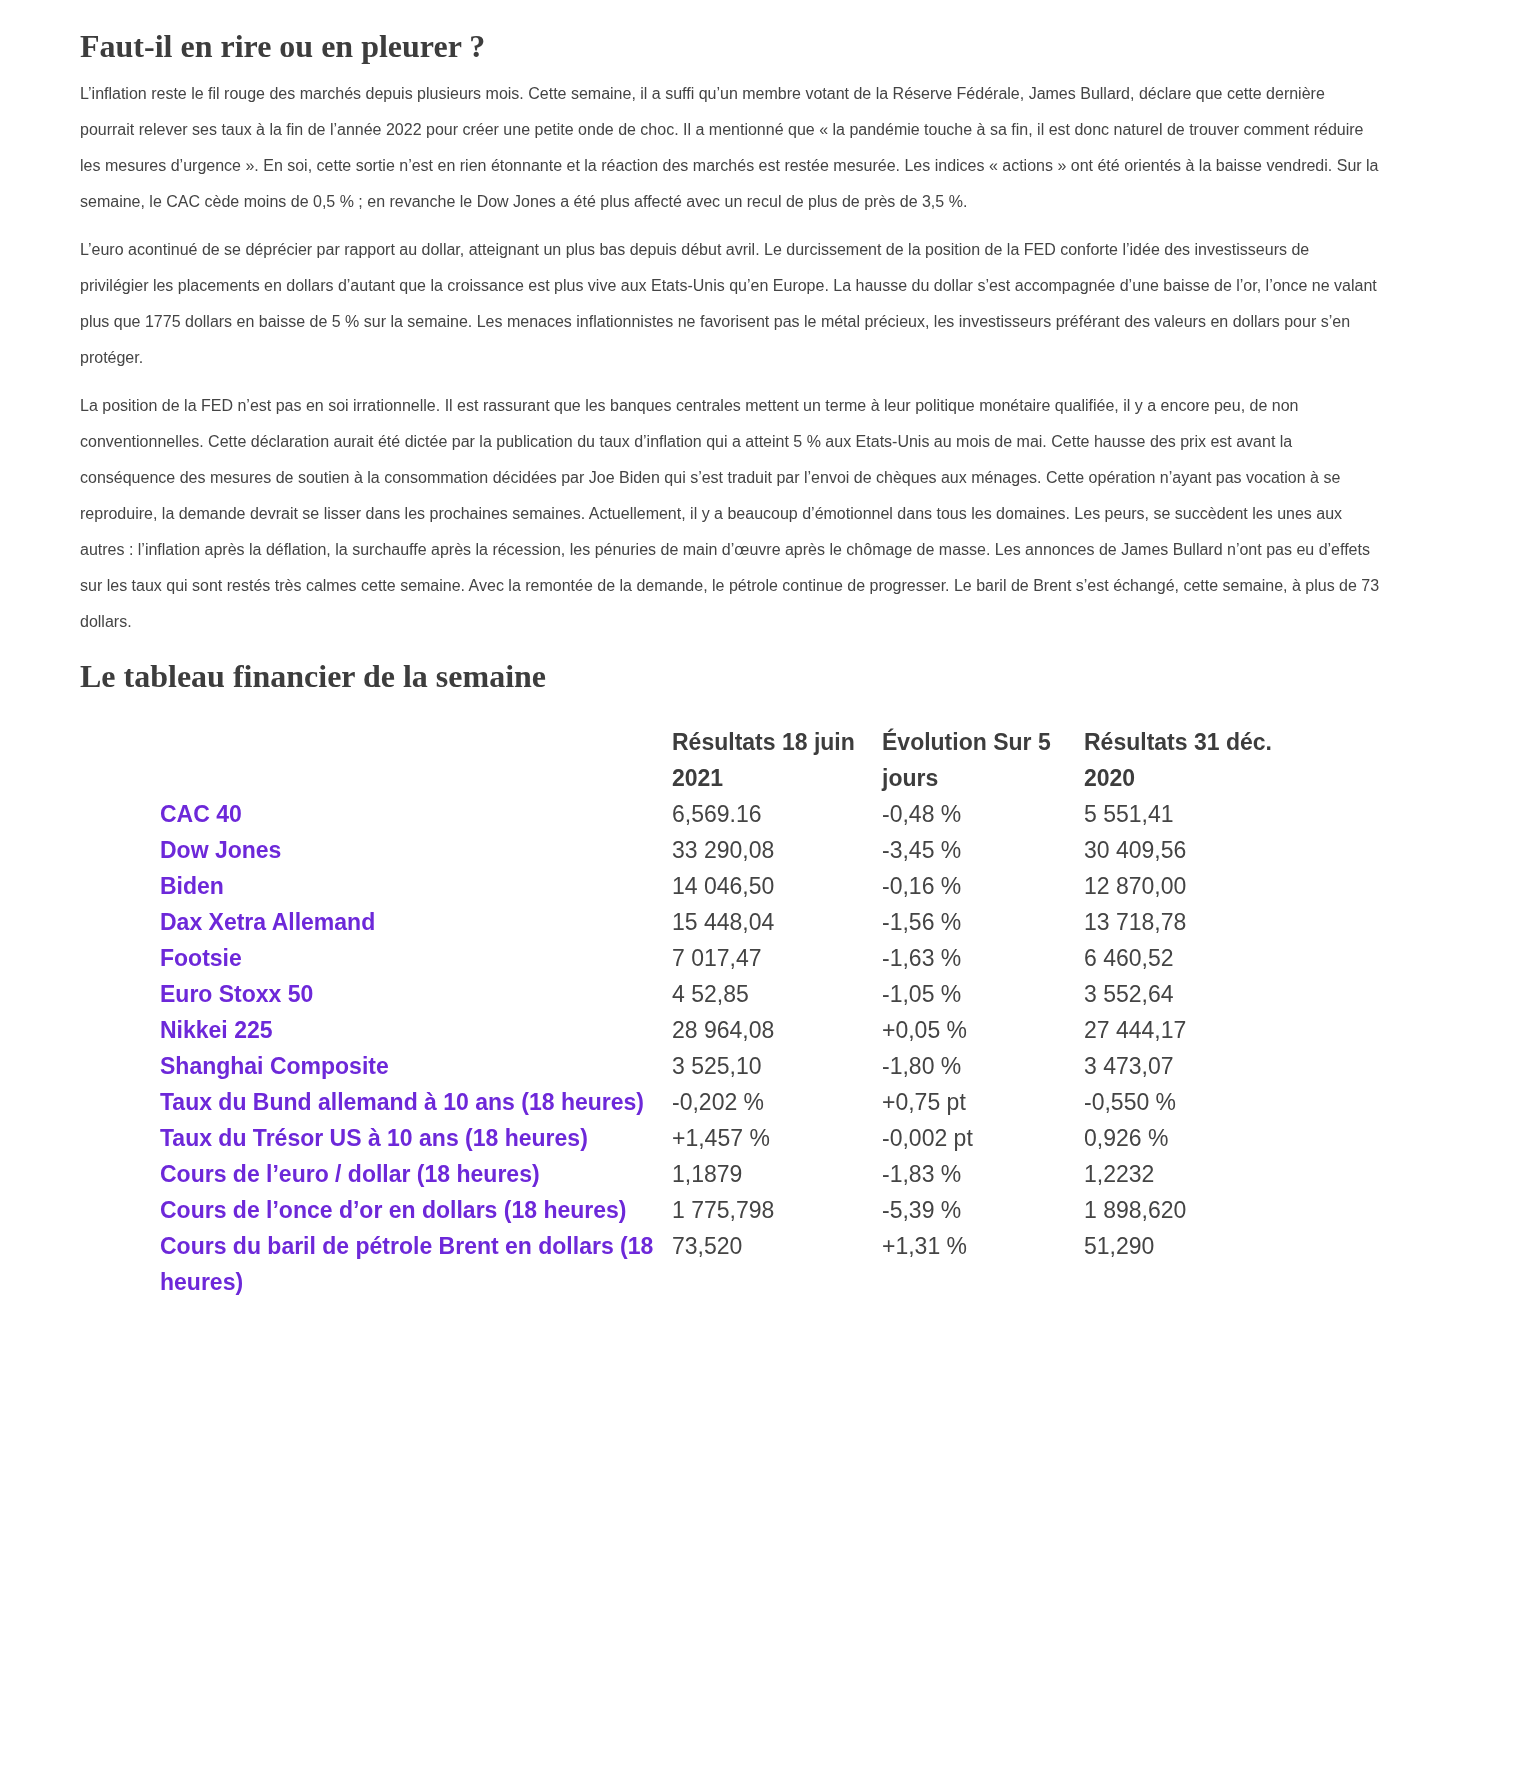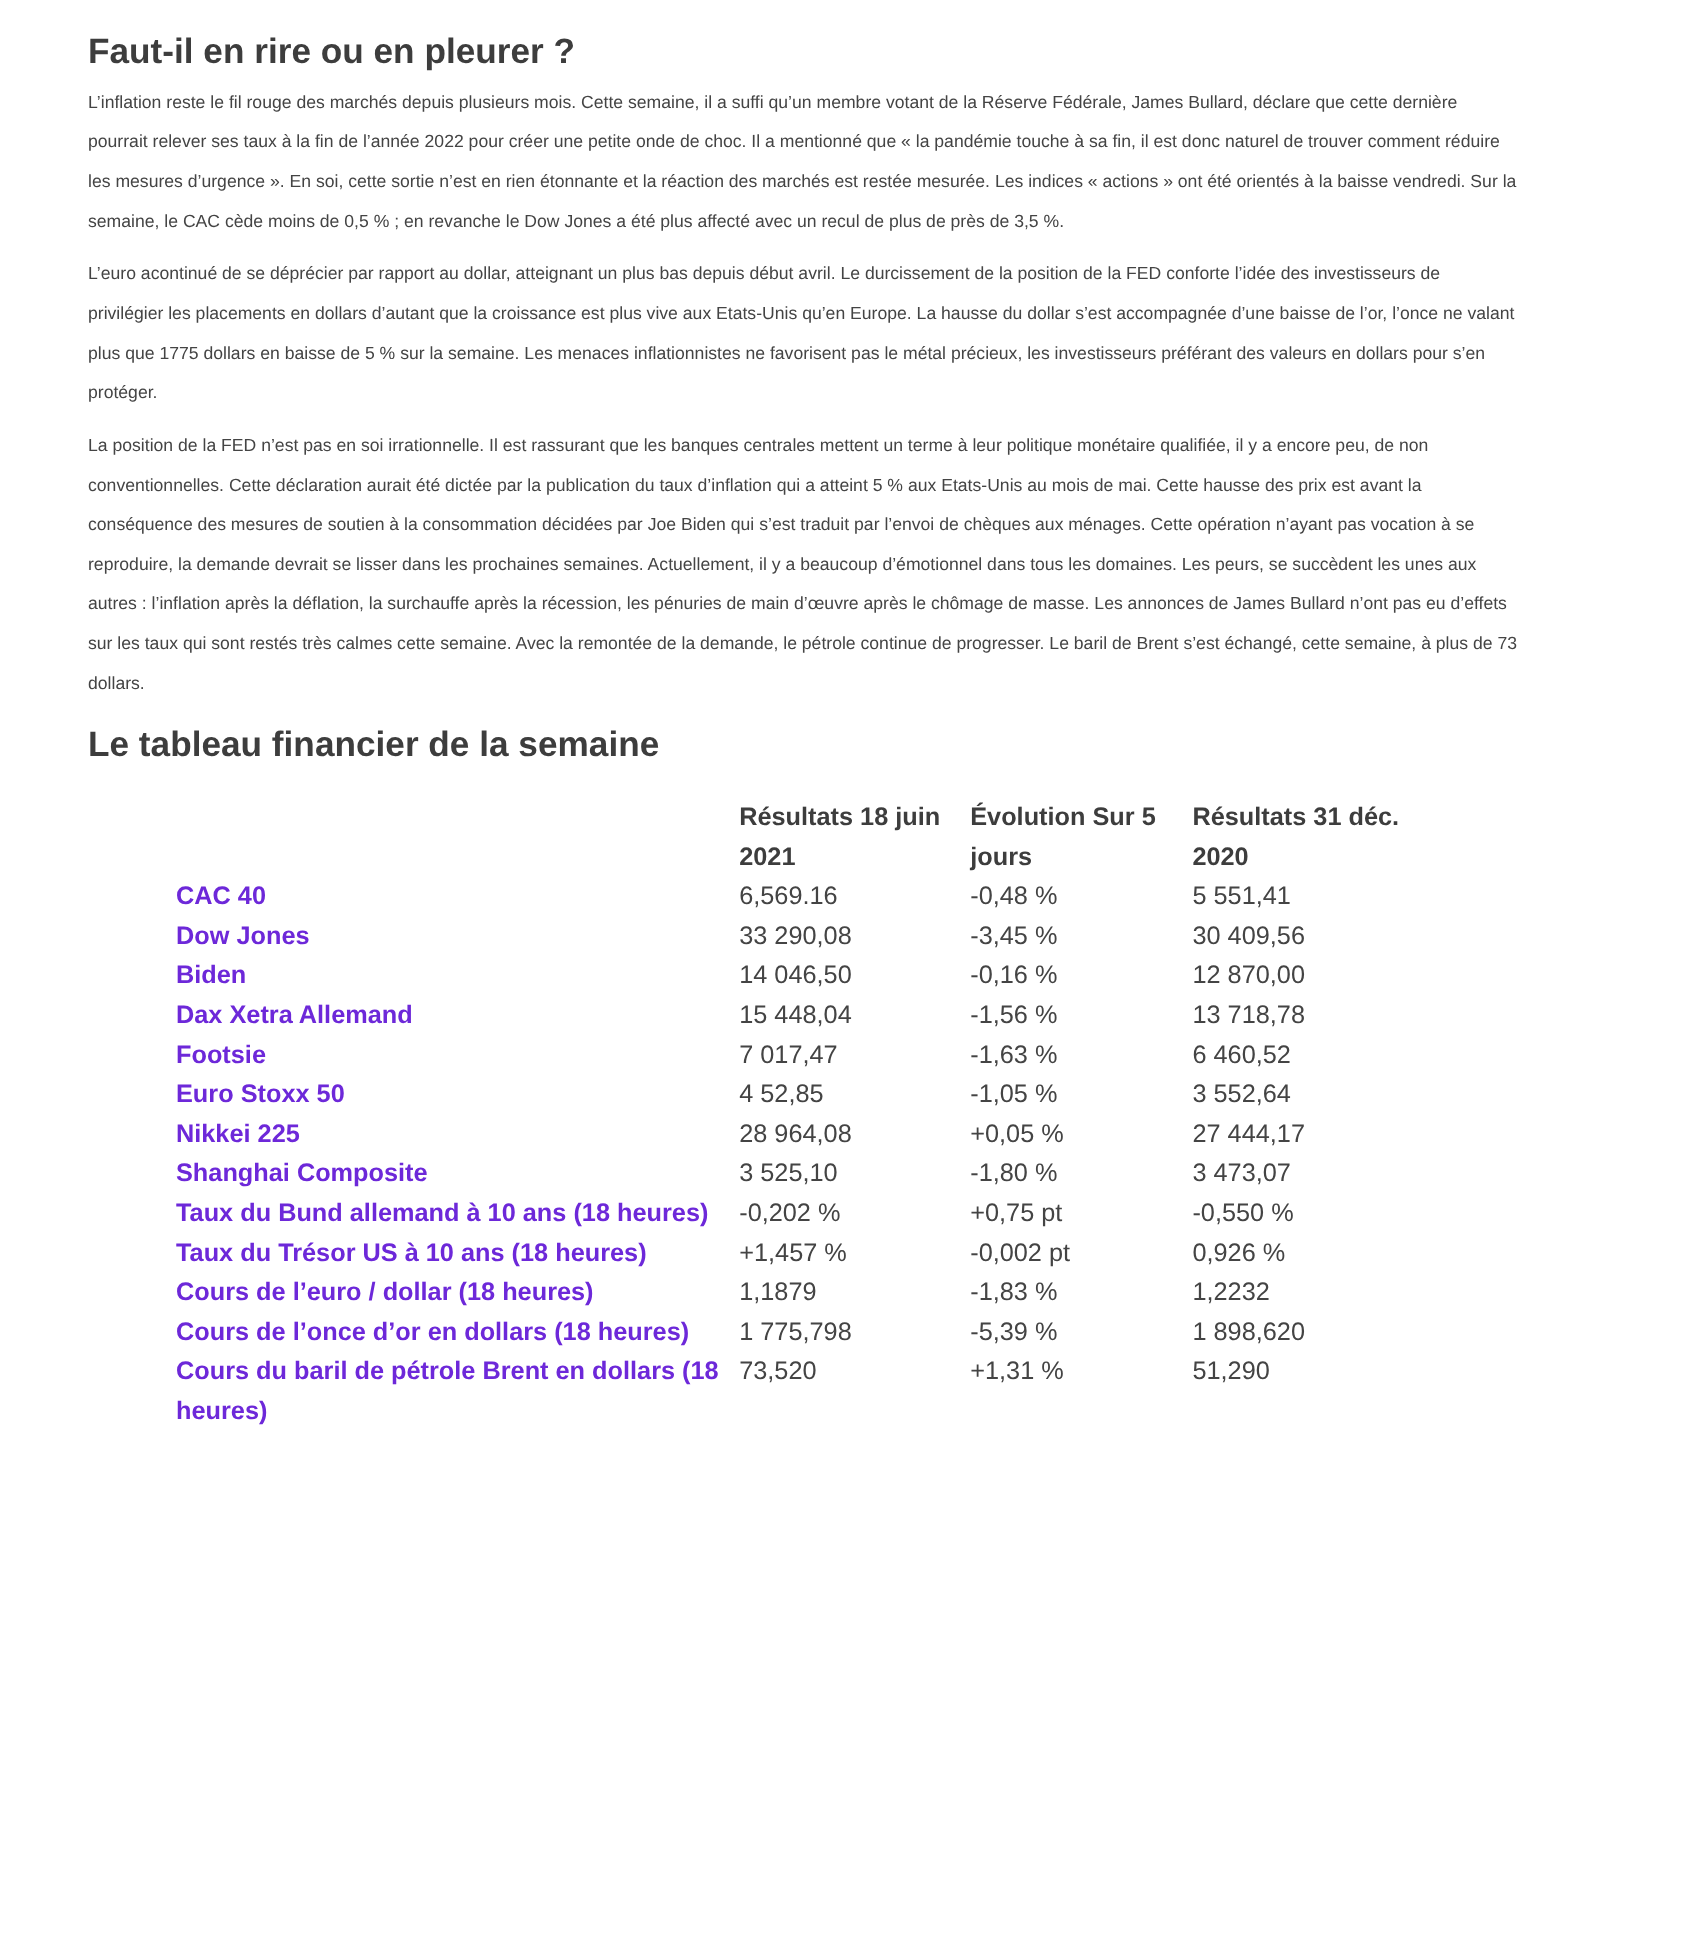--- a/index.html
+++ b/index.html
@@ -15,21 +15,21 @@
     color: #444444;
     overflow: hidden;
   }
   .article {
     position: absolute;
     left: 80px;
     top: 22px;
     width: 1300px;
   }
   h2 {
-    font-family: Liberation Sans, sans-serif;
+    font-family: Liberation Serif, serif;
     font-weight: bold;
     font-size: 32px;
     line-height: 48px;
     margin: 0 0 6px 0;
     color: #3d3d3d;
   }
   p {
     font-size: 16px;
     line-height: 36px;
     margin: 0 0 12px 0;

